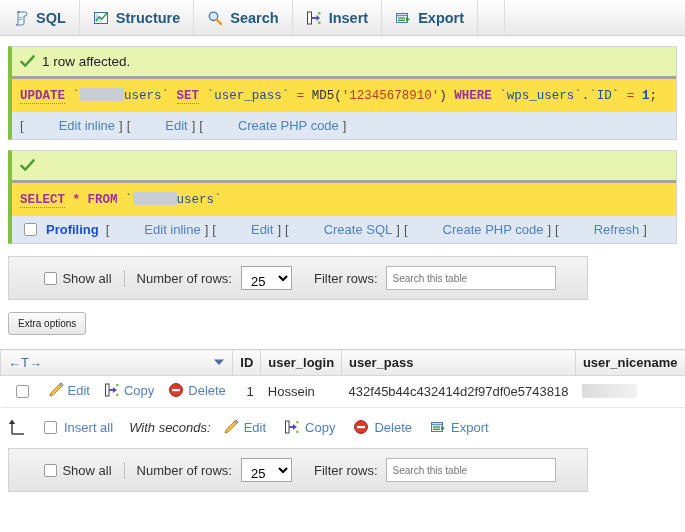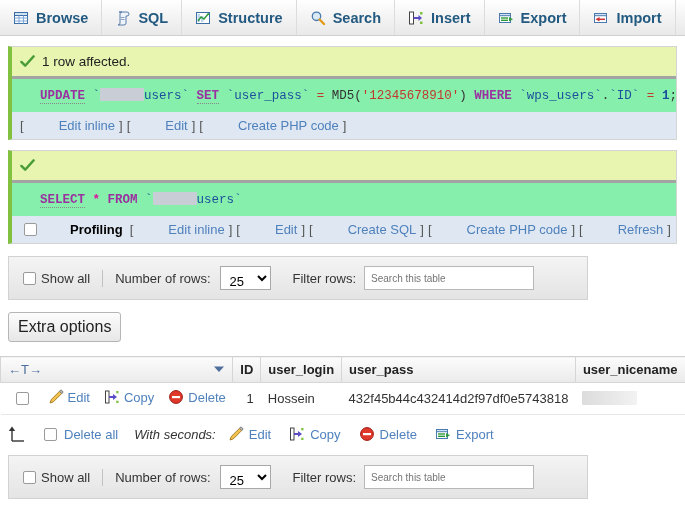--- a/index.html
+++ b/index.html
@@ -53,22 +53,22 @@
     border-bottom: 3px solid #a3a3a3;
     padding: 7px 10px 7px 8px;
     display: flex;
     align-items: center;
     gap: 7px;
     font-size: 13.5px;
     color: #222222;
   }
   .check-icon { width: 15px; height: 15px; flex: 0 0 15px; }
   .sql-line {
-    padding: 9px 10px 9px 28px;
-    background: #86efac;
+    padding: 9px 10px 9px 8px;
+    background: #fde047;
     font-family: "Liberation Mono", monospace;
     font-size: 12.5px;
     white-space: nowrap;
     overflow: hidden;
   }
   .kw {
     color: #9b30a0;
     font-weight: bold;
     border-bottom: 1px dotted #888;
   }
@@ -112,37 +112,37 @@
     height: 13px;
     border: 1px solid #9a9a9a;
     background: #ffffff;
     border-radius: 2px;
     margin: 0 5px 0 4px;
     vertical-align: -2px;
     flex: 0 0 13px;
     cursor: pointer;
   }
   .profiling-label {
-    color: #000000;
+    color: #1d4ed8;
     font-weight: bold;
     margin-right: 3px;
-    margin-left: 24px;
   }
 
   
   .optbar {
     margin: 12px 8px 0 8px;
     background: linear-gradient(to bottom, #f4f4f4 0%, #e4e4e4 100%);
     border: 1px solid #d2d2d2;
     padding: 9px 10px;
     display: flex;
     align-items: center;
     gap: 0px;
     width: 580px;
     box-sizing: border-box;
+    justify-content: center;
   }
   .optbar label, .optbar span.txt {
     font-size: 13px;
     color: #333333;
   }
   .vsep {
     display: inline-block;
     width: 1px;
     height: 17px;
     background: #c2c2c2;
@@ -168,21 +168,21 @@
     width: 170px;
     margin-left: 8px;
     height: 24px;
     box-sizing: border-box;
   }
   .lbl-gap { margin-left: 22px; }
 
   button.extra {
     margin: 12px 9px 0 8px;
     font-family: "Liberation Sans", sans-serif;
-    font-size: 16px;
+    font-size: 10px;
     color: #222222;
     background: linear-gradient(to bottom, #fcfcfc 0%, #e7e7e7 100%);
     border: 1px solid #b6b6b6;
     border-radius: 3px;
     padding: 5px 9px;
     cursor: pointer;
   }
 
   
   table.results {
@@ -257,33 +257,20 @@
   .sortcaret { width: 12px; height: 12px; display:inline-block; vertical-align: -1px;}
 </style>
 </head>
 <body>
 
 
 
 
 <div id="tabbar">
 
-  <div class="tab">
-    <span class="ticon">
-      <svg width="16" height="16" viewBox="0 0 16 16">
-        <rect x="1.5" y="2.5" width="13" height="11" fill="#fff" stroke="#3a6ea5"></rect>
-        <rect x="1.5" y="2.5" width="13" height="3" fill="#cfe3f5" stroke="#3a6ea5"></rect>
-        <line x1="1.5" y1="8" x2="14.5" y2="8" stroke="#7da7d9"></line>
-        <line x1="1.5" y1="11" x2="14.5" y2="11" stroke="#7da7d9"></line>
-        <line x1="6" y1="5.5" x2="6" y2="13.5" stroke="#7da7d9"></line>
-        <line x1="10.5" y1="5.5" x2="10.5" y2="13.5" stroke="#7da7d9"></line>
-      </svg>
-    </span>
-    <span>Browse</span>
-  </div>
 
   <div class="tab">
     <span class="ticon">
       <svg width="16" height="16" viewBox="0 0 16 16">
         <path d="M4 2 h8 a2 2 0 0 1 0 4 h-1 v7 a2 2 0 0 1 -2 2 h-6 a2 2 0 0 0 2 -2 v-9 a2 2 0 0 1 2 -2 z" fill="#eef4fa" stroke="#5a7ea8"></path>
         <line x1="5.5" y1="7.5" x2="9.5" y2="7.5" stroke="#8aa6c4"></line>
         <line x1="5.5" y1="9.5" x2="9.5" y2="9.5" stroke="#8aa6c4"></line>
       </svg>
     </span>
     <span>SQL</span>
@@ -331,31 +318,20 @@
         <rect x="1.5" y="3.5" width="11" height="9" fill="#fff" stroke="#4a7bb0"></rect>
         <rect x="1.5" y="3.5" width="11" height="2.2" fill="#cfe3f5" stroke="#4a7bb0"></rect>
         <line x1="3" y1="8" x2="10" y2="8" stroke="#2e9b3b" stroke-width="1.4"></line>
         <line x1="3" y1="10.3" x2="10" y2="10.3" stroke="#2e9b3b" stroke-width="1.4"></line>
         <polygon points="11,7 15,9.3 11,11.6" fill="#2e9b3b"></polygon>
       </svg>
     </span>
     <span>Export</span>
   </div>
 
-  <div class="tab">
-    <span class="ticon">
-      <svg width="16" height="16" viewBox="0 0 16 16">
-        <rect x="1.5" y="3.5" width="12" height="9" fill="#fff" stroke="#4a7bb0"></rect>
-        <rect x="1.5" y="3.5" width="12" height="2.2" fill="#cfe3f5" stroke="#4a7bb0"></rect>
-        <line x1="6" y1="9.3" x2="12" y2="9.3" stroke="#cc3333" stroke-width="1.5"></line>
-        <polygon points="6.5,7 2.5,9.3 6.5,11.6" fill="#cc3333"></polygon>
-      </svg>
-    </span>
-    <span>Import</span>
-  </div>
 
   <div class="tab">
     
     
   </div>
 </div>
 
 
 <div class="result-block">
   <div class="result-head">
@@ -508,21 +484,21 @@
 
 <div class="withsel">
   <span class="arrow-icon">
     <svg width="22" height="18" viewBox="0 0 22 18">
       <polyline points="4,16 4,4" fill="none" stroke="#333" stroke-width="1.4"></polyline>
       <polyline points="4,16 16,16" fill="none" stroke="#333" stroke-width="1.4"></polyline>
       <polygon points="4,1.5 7.2,6 0.8,6" fill="#333"></polygon>
     </svg>
   </span>
   <input type="checkbox" class="cb" style="">
-  <a class="lnk" style="margin-left:2px;">Delete all</a>
+  <a class="lnk" style="margin-left:2px;">Insert all</a>
   <span class="ws-label">With seconds:</span>
 
   <a class="ws-item">
     <span class="icon16">
       <svg width="16" height="16" viewBox="0 0 16 16">
         <polygon points="2,14 3.2,10.6 11.5,2.3 13.7,4.5 5.4,12.8" fill="#f2c14e" stroke="#a8822a"></polygon>
         <polygon points="11.5,2.3 13,0.8 15.2,3 13.7,4.5" fill="#b9b9b9" stroke="#7d7d7d"></polygon>
       </svg>
     </span>
     <span>Edit</span>

